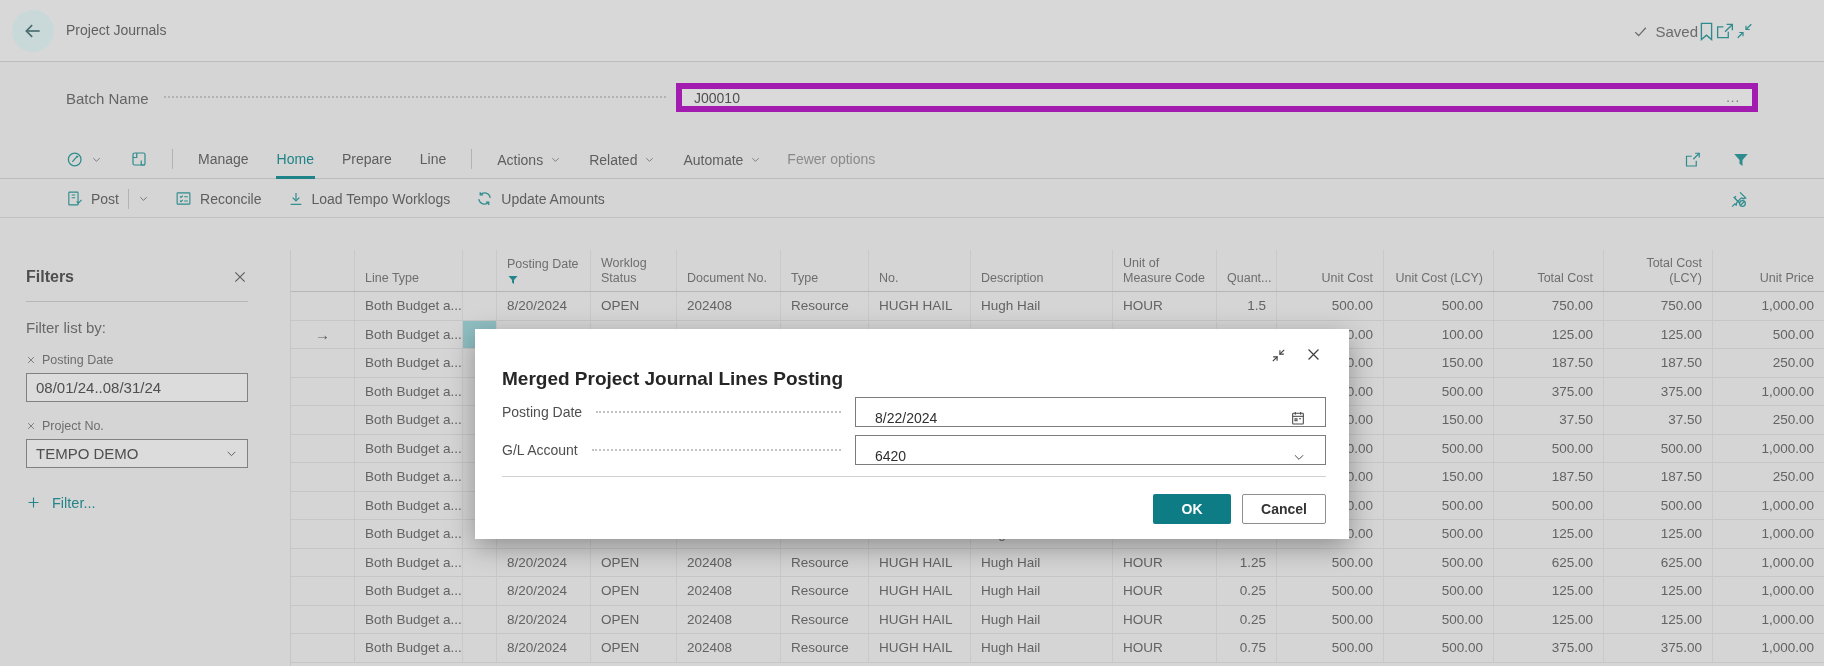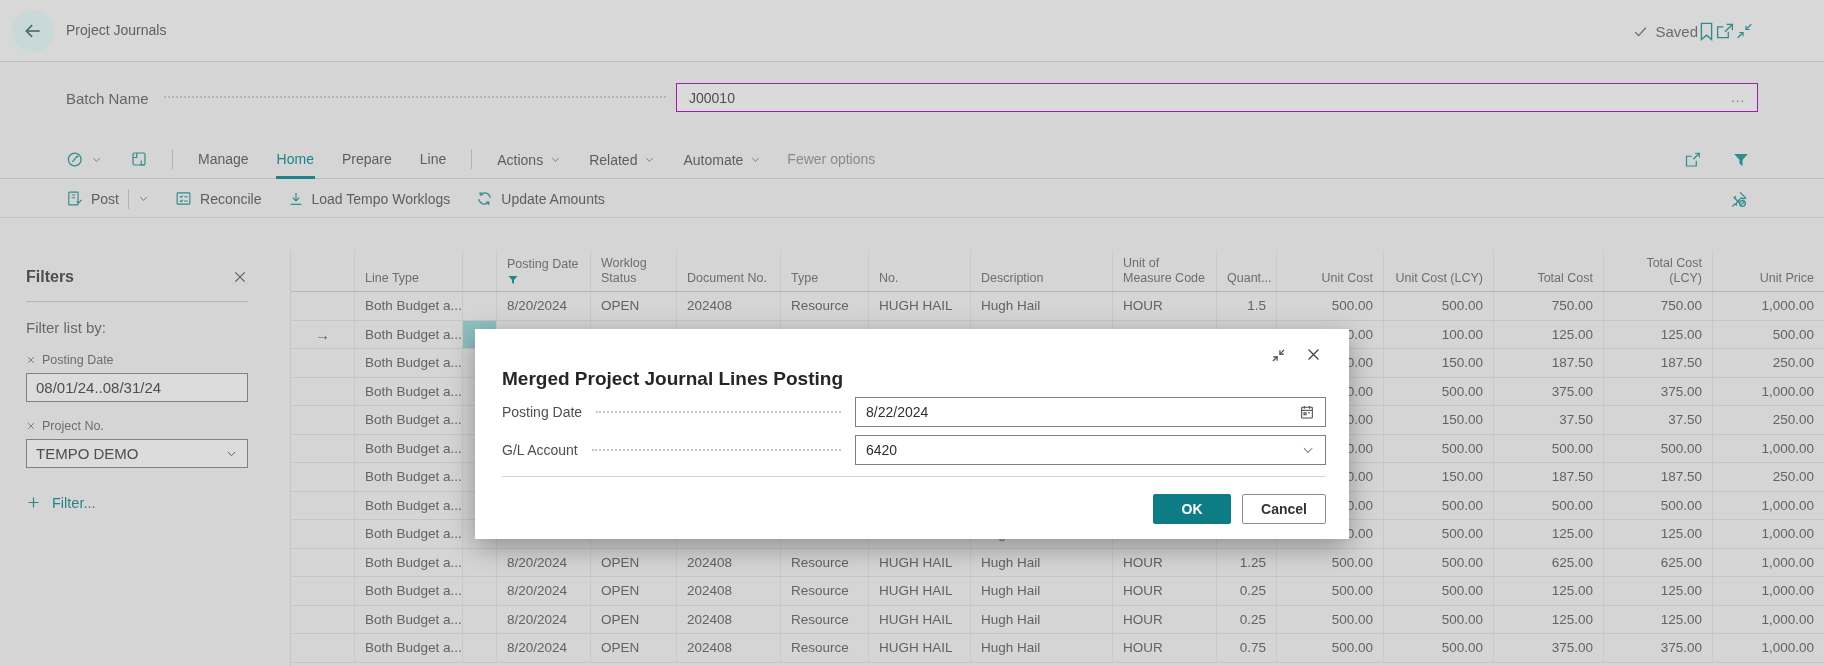--- a/index.html
+++ b/index.html
@@ -12,21 +12,21 @@
   .topbar { position: absolute; top: 0; left: 0; right: 0; height: 62px; background: #d8d8d8; border-bottom: 1px solid #bcbcbc; }
   .back-btn { position: absolute; left: 12px; top: 10px; width: 42px; height: 42px; border-radius: 50%; background: #c9d9da; display: flex; align-items: center; justify-content: center; color: #4a6b6e; }
   .page-title { position: absolute; left: 66px; top: 22px; font-size: 14px; color: #606060; }
   .topbar-right { position: absolute; right: 70px; top: 0; height: 62px; display: flex; align-items: center; }
   .saved { display: flex; align-items: center; gap: 7px; color: #6b6b6b; font-size: 15px; }
   .topbar-icon { color: #2f8c8e; }
 
   
   .batch-label { position: absolute; left: 66px; top: 90px; font-size: 15px; color: #656565; }
   .batch-leader { position: absolute; left: 164px; top: 96px; width: 502px; border-top: 2px dotted #b2b2b2; }
-  .batch-input { position: absolute; left: 676px; top: 83px; width: 1082px; height: 29px; background: #dadada; border: 1px solid #a21caf; display: flex; align-items: center; padding: 0 12px; font-size: 14px; color: #4f4f4f; }
+  .batch-input { position: absolute; left: 676px; top: 83px; width: 1082px; height: 29px; background: #dadada; border: 6px solid #a21caf; display: flex; align-items: center; padding: 0 12px; font-size: 14px; color: #4f4f4f; }
   .batch-input .val { flex: 1; }
   .batch-input .assist { color: #757575; letter-spacing: 1px; font-size: 13px; }
 
   
   .menubar { position: absolute; top: 140px; left: 0; right: 0; height: 39px; border-bottom: 1px solid #bcbcbc; display: flex; align-items: center; padding-left: 66px; gap: 24px; }
   .menubar .vdiv, .actionbar .vdiv { width: 1px; height: 20px; background: #b3b3b3; }
   .menu-item { display: flex; align-items: center; gap: 7px; font-size: 14px; color: #5e5e5e; height: 39px; padding: 0 1px; cursor: default; }
   .menu-item.active { color: #1f8487; box-shadow: inset 0 -3px 0 #1f8487; }
   .menu-item .chev { color: #767676; }
   .menu-item.dim-label { color: #8a8a8a; }
@@ -69,21 +69,21 @@
 
   
   .dialog { position: absolute; left: 475px; top: 329px; width: 874px; height: 210px; background: #ffffff; box-shadow: 0 8px 26px rgba(0,0,0,0.33); z-index: 20; }
   .d-title { position: absolute; left: 27px; top: 15px; font-size: 19px; font-weight: bold; color: #262626; margin-top: 24px; }
   .d-expand { position: absolute; right: 62px; top: 18px; color: #3f3f3f; }
   .d-close { position: absolute; right: 27px; top: 17px; color: #3f3f3f; }
   .d-row { position: absolute; left: 27px; right: 23px; height: 30px; display: flex; align-items: center; }
   .d-row.r1 { top: 68px; } .d-row.r2 { top: 106px; }
   .d-label { font-size: 14px; color: #4f4f4f; white-space: nowrap; }
   .d-leader { flex: 1; border-top: 2px dotted #c3c3c3; margin: 0 14px; }
-  .d-input { width: 471px; height: 30px; border: 1px solid #7d7d7d; display: flex; align-items: center; padding: 0 10px; font-size: 14px; color: #2f2f2f; background: #fff; }
+  .d-input { width: 471px; height: 30px; border: 1px solid #7d7d7d; display: flex; align-items: flex-end; padding: 0 19px; font-size: 14px; color: #2f2f2f; background: #fff; }
   .d-input .val { flex: 1; }
   .d-input .icn { color: #4a4a4a; }
   .d-divider { position: absolute; left: 27px; right: 23px; top: 147px; border-top: 1px solid #d2d2d2; }
   .d-buttons { position: absolute; right: 23px; top: 165px; display: flex; gap: 11px; }
   .btn { height: 30px; display: flex; align-items: center; justify-content: center; font-size: 14px; font-weight: bold; border-radius: 2px; cursor: default; }
   .btn-ok { width: 78px; background: #0e7c84; color: #ffffff; }
   .btn-cancel { width: 84px; background: #ffffff; color: #333333; border: 1px solid #8f8f8f; }
 </style>
 </head>
 <body>

